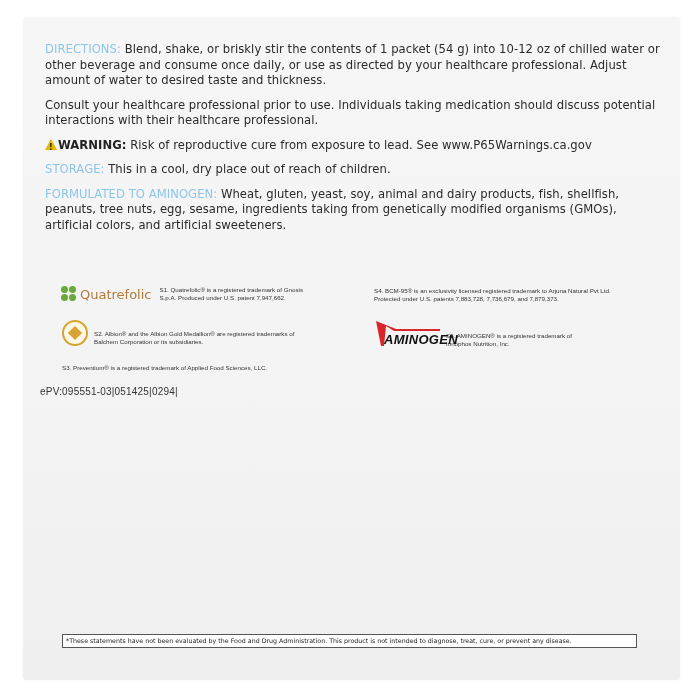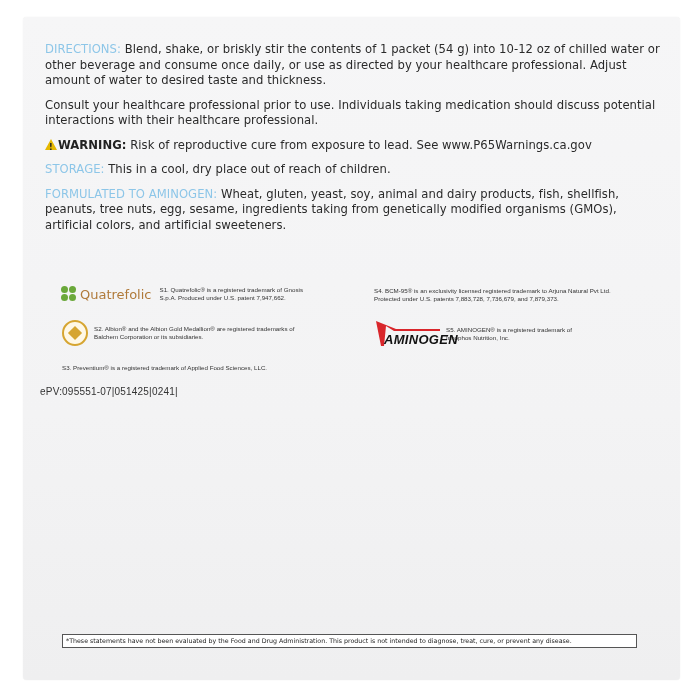--- a/index.html
+++ b/index.html
@@ -16,21 +16,21 @@
     .content { position: absolute; left: 37px; top: 42px; width: 628px; }
     .para {
       font-size: 11.6px; line-height: 15.5px; margin: 0 0 9px 8px; color: #2a2a2a;
       letter-spacing: 0.05px;
     }
     .label { color: #8dc6e8; font-weight: normal; }
     .warn-label { font-weight: bold; color: #222; }
     .warn-icon { display: inline-block; width: 0; height: 0; border-left: 6px solid transparent;
       border-right: 6px solid transparent; border-bottom: 11px solid #e5b800; position: relative; vertical-align: -1px; margin-right: 1px; }
     .warn-icon::after { content: "!"; position: absolute; left: -2px; top: 1px; font-size: 8px; font-weight: bold; color: #222; }
-    .tm { position: absolute; display: flex; align-items: center; }
+    .tm { position: absolute; display: flex; align-items: flex-end; }
     .tm-text { font-family: "Liberation Sans", sans-serif; font-size: 6.2px; line-height: 8px; color: #333; }
     .logo-quatre { display: flex; align-items: center; font-family: "DejaVu Sans", sans-serif; font-size: 13px; color: #b07a3a; margin-right: 8px; }
     .clover { position: relative; width: 16px; height: 16px; margin-right: 3px; }
     .clover span { position: absolute; width: 7px; height: 7px; border-radius: 50%; background: #6aa83a; }
     .albion { width: 26px; height: 26px; border-radius: 50%; border: 2px solid #d6a531; box-sizing: border-box; display:flex; align-items:center; justify-content:center; margin-right: 6px; background: #fff8e6; }
     .albion-core { width: 10px; height: 10px; background: #d6a531; transform: rotate(45deg); }
     .aminogen { position: relative; width: 68px; height: 28px; margin-right: 4px; }
     .aminogen-word { position: absolute; left: 10px; top: 12px; font-family: "Liberation Sans", sans-serif; font-style: italic; font-weight: bold; font-size: 13px; color: #111; letter-spacing: 0.3px; }
     .aminogen-bolt { position: absolute; left: 0; top: 0; }
     .epv { position: absolute; left: 40px; top: 386px; font-family: "Liberation Sans", sans-serif; font-size: 10px; color: #333; letter-spacing: 0.2px; }
@@ -103,15 +103,15 @@
     <div>Innophos Nutrition, Inc.</div>
   </div>
 </div>
 
 <div class="tm" style="left:62px; top:364px;">
   <div class="tm-text">
     <div>S3. Preventium® is a registered trademark of Applied Food Sciences, LLC.</div>
   </div>
 </div>
 
-<div class="epv">ePV:095551-07|051425|0241|</div>
+<div class="epv">ePV:095551-03|051425|0294|</div>
 
 <div class="disclaimer">*These statements have not been evaluated by the Food and Drug Administration. This product is not intended to diagnose, treat, cure, or prevent any disease.</div>
 
 </body></html>

